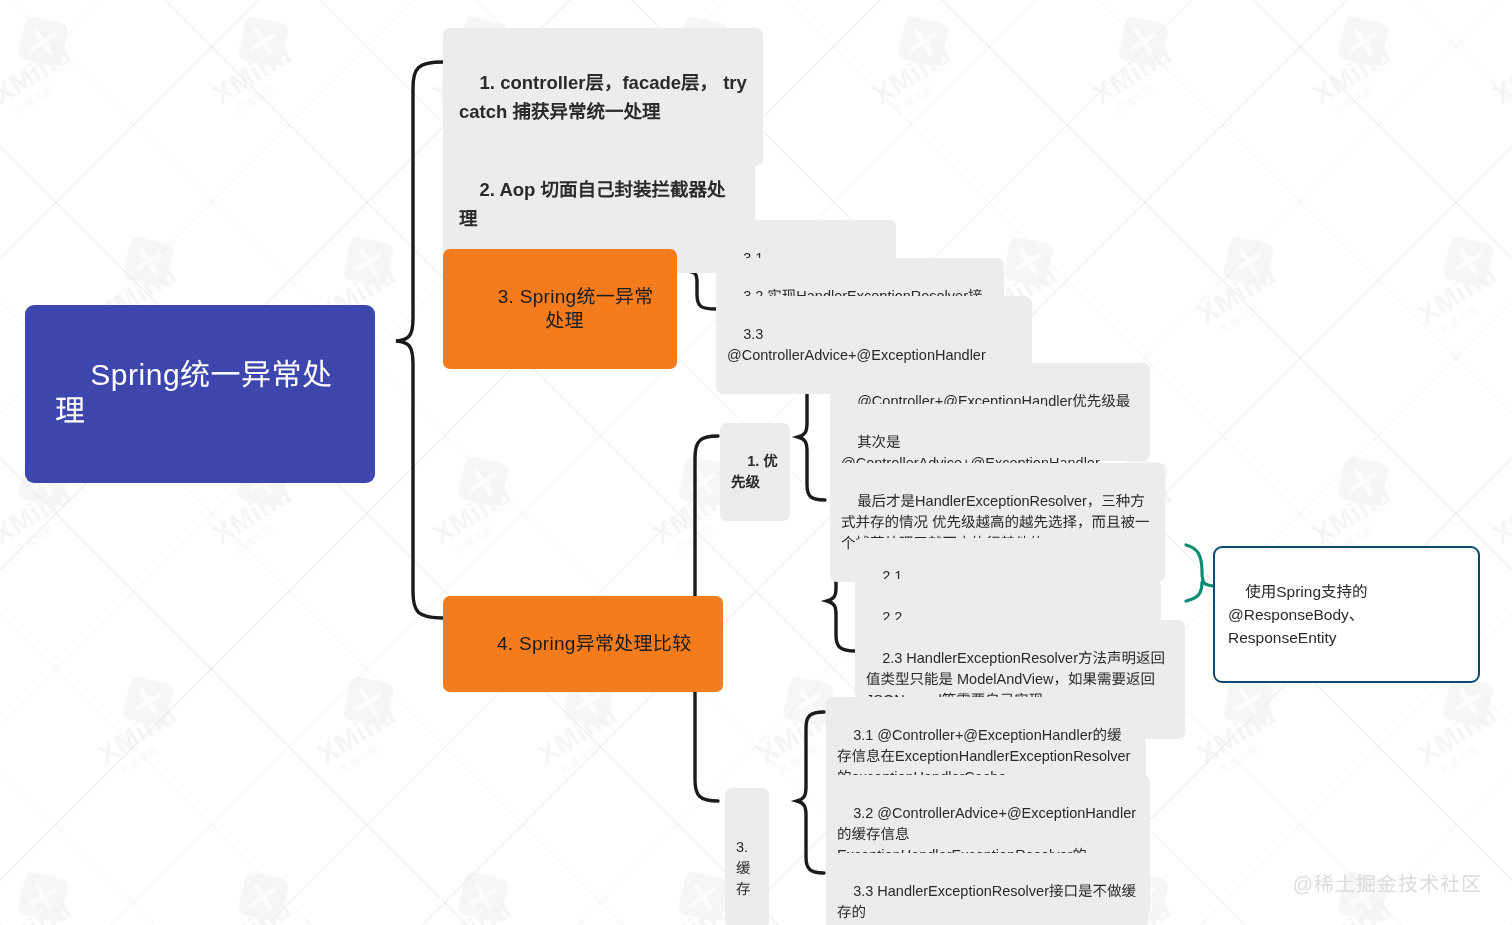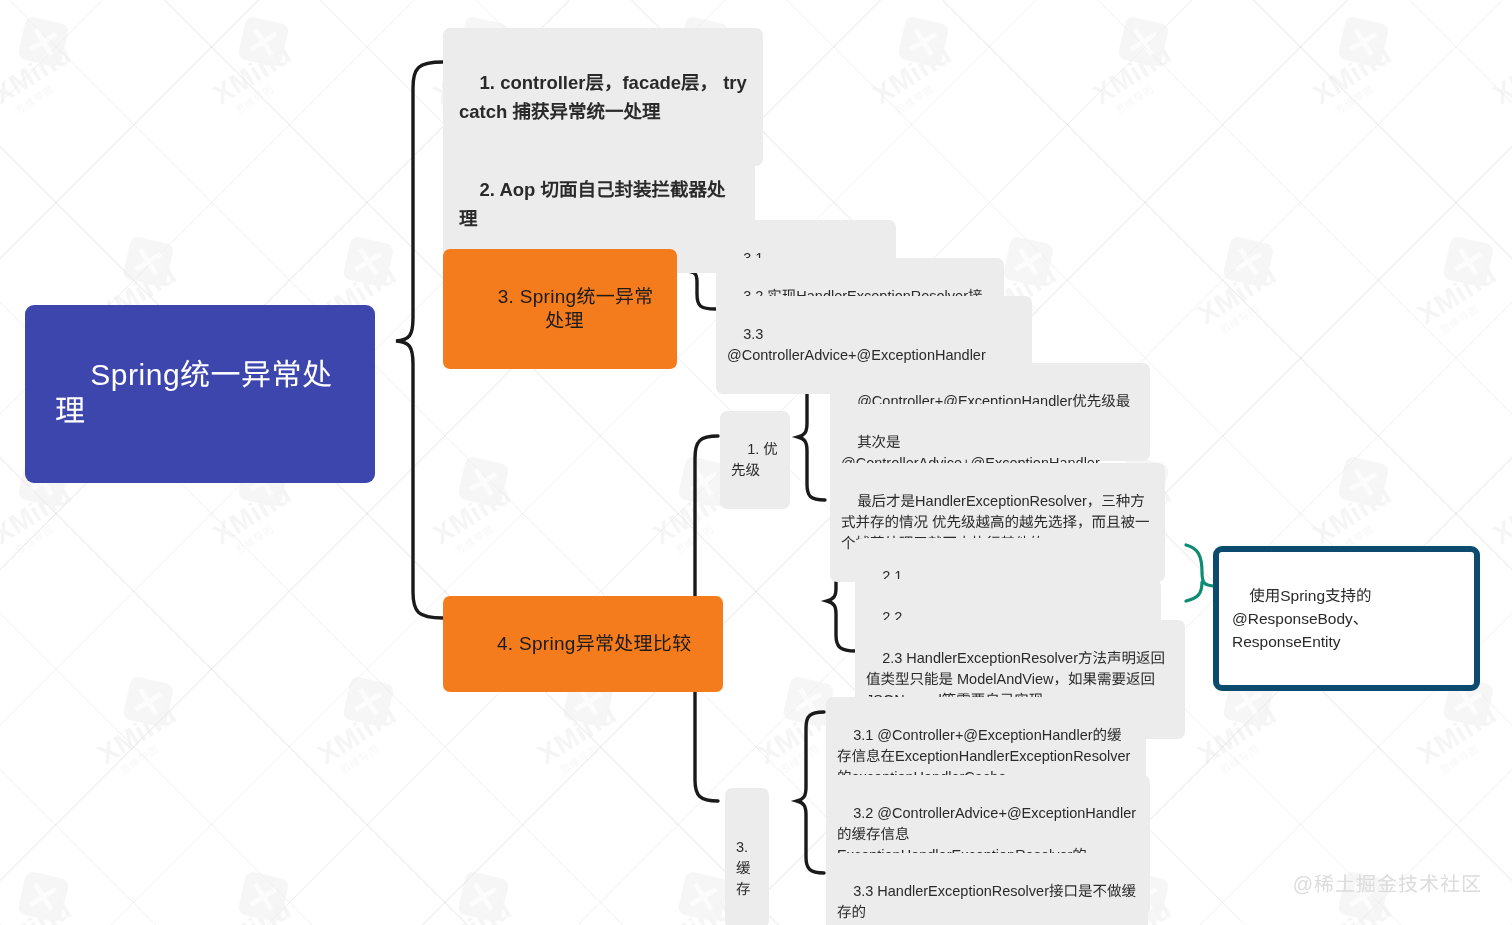--- a/index.html
+++ b/index.html
@@ -90,21 +90,21 @@
     border-radius:7px;
     font-size:15.5px; line-height:23px;
     padding:9px 13px;
   }
   .grey.lg{ font-size:18.5px; line-height:29px; padding:11px 16px;font-weight:bold;}
   .grey.sm{ font-size:14.5px; line-height:21px; padding:7px 11px;}
 
   
   .green-box{
     background:#ffffff; color:#2a2a2a;
-    border:6px solid #0c4a6e;
+    border:2px solid #0c4a6e;
     border-radius:9px;
     font-size:15.5px; line-height:23px;
     padding:9px 13px;
   }
 
   
   .credit{
     position:absolute; right:30px; bottom:28px;
     font-size:20px; color:#dcdcdc; letter-spacing:1px;
     z-index:3;
@@ -401,21 +401,21 @@
     <span>3.2 实现HandlerExceptionResolver接口</span>
   </div>
   <div class="node grey sm" style="left:716px; top:296px; width:316px;">
     <span>3.3 @ControllerAdvice+@ExceptionHandler</span>
   </div>
 
   <div class="node topic-orange" style="left:443px; top:596px; width:280px;">
     <span>4. Spring异常处理比较</span>
   </div>
 
-  <div class="node grey sm" style="left:720px; top:411px; width:70px;">
+  <div class="node grey sm" style="left:720px; top:423px; width:70px;font-weight:bold;">
     <span>1. 优先级</span>
   </div>
   <div class="node grey sm" style="left:830px; top:363px; width:320px;">
     <span>@Controller+@ExceptionHandler优先级最高</span>
   </div>
   <div class="node grey sm" style="left:830px; top:404px; width:218px;">
     <span>其次是@ControllerAdvice+@ExceptionHandler</span>
   </div>
   <div class="node grey sm" style="left:830px; top:463px; width:335px;">
     <span>最后才是HandlerExceptionResolver，三种方式并存的情况 优先级越高的越先选择，而且被一个捕获处理了就不去执行其他的.</span>

